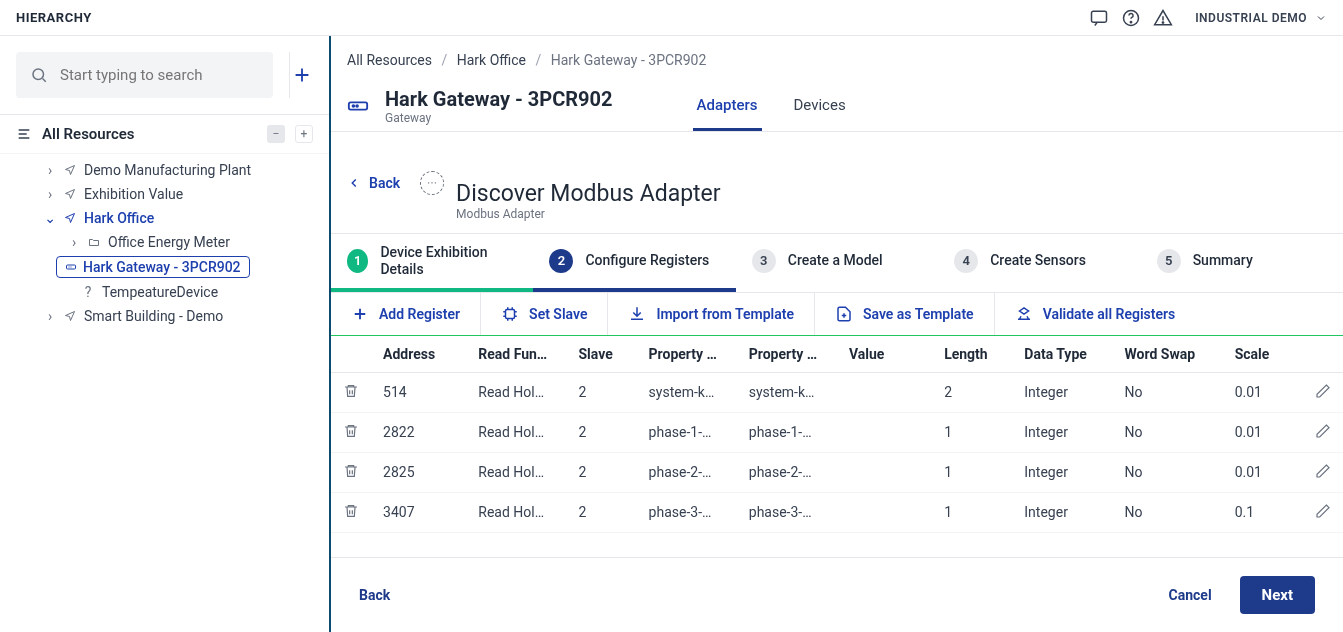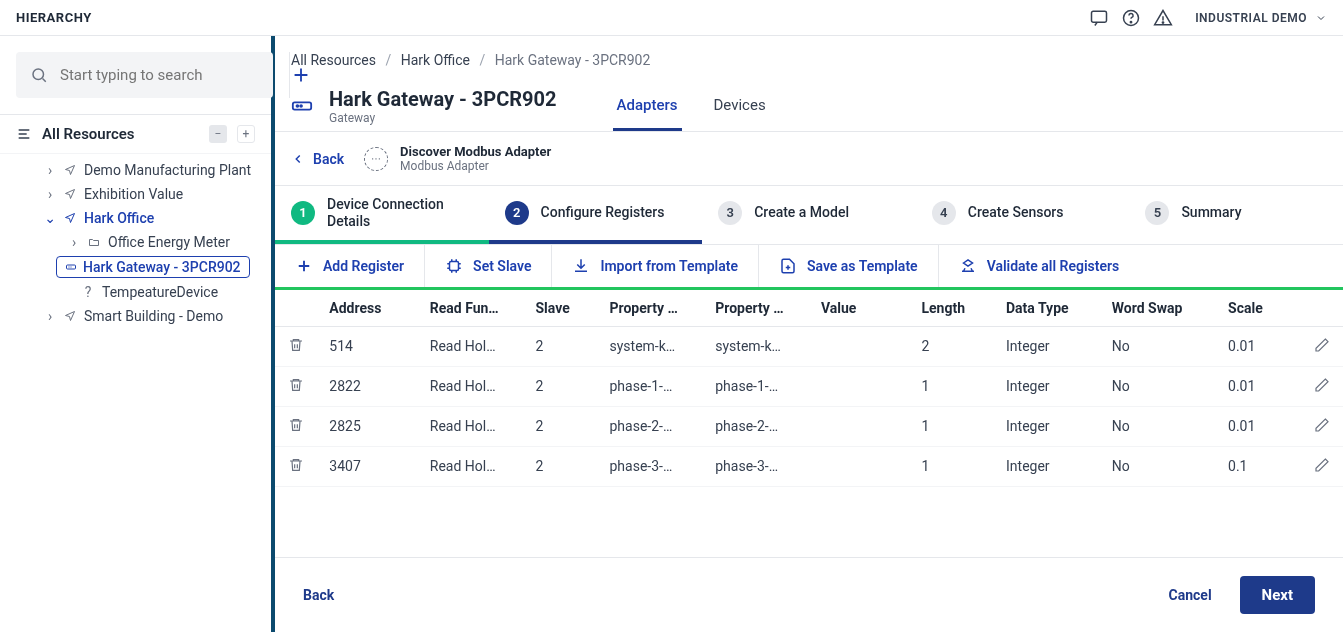--- a/index.html
+++ b/index.html
@@ -5,21 +5,21 @@
 * { box-sizing: border-box; margin: 0; padding: 0; font-family: -apple-system, BlinkMacSystemFont, "Segoe UI", Roboto, Arial, sans-serif; }
 body { width: 1343px; height: 632px; overflow: hidden; background: #fff; color: #1f2937; font-size: 14px; }
 .top-header { height: 36px; display: flex; align-items: center; padding: 0 16px; border-bottom: 1px solid #e5e7eb; }
 .top-header .title { font-weight: 700; font-size: 13px; letter-spacing: 0.5px; color: #1f2937; }
 .top-header .spacer { flex: 1; }
 .top-header .icon-btn { width: 32px; height: 32px; display:flex; align-items:center; justify-content:center; color:#374151; cursor:pointer; }
 .top-header .user-menu { margin-left: 16px; display:flex; align-items:center; gap: 8px; font-size: 12px; font-weight:600; letter-spacing:0.5px; color:#374151; cursor:pointer; }
 
 .main-layout { display:flex; height: calc(632px - 36px); }
 
-.sidebar { width: 275px; border-right: 4px solid #0c4a6e; display:flex; flex-direction:column; }
+.sidebar { width: 331px; border-right: 2px solid #0c4a6e; display:flex; flex-direction:column; }
 .sidebar-search-row { display:flex; align-items:center; padding: 16px 16px 16px 16px; gap: 16px; border-bottom: 1px solid #e5e7eb;}
 .search-box { flex:1; background:#f3f4f6; height: 46px; border-radius:4px; display:flex; align-items:center; padding: 0 14px; gap:12px; color:#6b7280; }
 .search-box input { border:none; background:transparent; outline:none; flex:1; font-size:15px; color:#374151; }
 .add-btn { width:46px; height:46px; display:flex; align-items:center; justify-content:center; color:#1e40af; cursor:pointer; border-left:1px solid #e5e7eb; }
 .tree-header { display:flex; align-items:center; padding: 10px 16px; gap:10px; border-bottom:1px solid #f3f4f6;}
 .tree-header .tree-title { font-weight:600; font-size:15px; }
 .tree-header .spacer { flex:1; }
 .tree-header .small-btn { width:18px; height:18px; background:#e5e7eb; border-radius:3px; display:flex; align-items:center; justify-content:center; font-size:12px; color:#6b7280; cursor:pointer;}
 .tree { padding: 4px 0 0 16px; font-size:14px; }
 .tree-node { display:flex; align-items:center; height:24px; gap:6px; padding-left: 4px; color:#374151; cursor:pointer; white-space:nowrap;}
@@ -36,40 +36,40 @@
 .crumbs a { color:#374151; text-decoration:none; cursor:pointer;}
 .crumbs .sep { color:#9ca3af; margin:0 6px;}
 .crumbs .current { color:#6b7280; }
 
 .page-heading { display:flex; align-items:center; padding: 4px 16px 0; gap:16px; border-bottom:1px solid #e5e7eb; }
 .page-heading .gw-icon { color:#1e40af; }
 .page-heading .titles h1 { font-size:20px; font-weight:700; }
 .page-heading .titles .sub { font-size:12px; color:#6b7280; }
 .tabs { display:flex; margin-left: 40px; gap: 28px; align-self:stretch; }
 .tab { padding: 16px 4px 14px; font-size:15px; cursor:pointer; color:#374151;}
-.tab.active { color:#1e40af; border-bottom:3px solid #1e3a8a; font-weight:500;}
+.tab.active { color:#1e40af; border-bottom:3px solid #1e3a8a; font-weight:500;margin-left:24px;}
 
 .subhead { display:flex; align-items:center; padding: 12px 16px; gap:20px; border-bottom:1px solid #e5e7eb; }
 .back-link { display:flex; align-items:center; gap:8px; color:#1e40af; font-weight:600; cursor:pointer; font-size:14px;}
 .adapter-title { display:flex; align-items:center; gap:12px; }
 .adapter-title .dashed-circle { width:24px; height:24px; border:1.5px dashed #6b7280; border-radius:50%; display:flex; align-items:center; justify-content:center; font-size:10px; color:#6b7280;}
-.adapter-title .titles h2 { font-size:13px; font-weight:700;}
+.adapter-title .titles h2 { font-size:23px; font-weight:400;margin-top:36px;}
 .adapter-title .titles .sub { font-size:12px; color:#6b7280;}
 
 .stepper { display:flex; border-bottom:1px solid #e5e7eb; }
 .step { flex:1; display:flex; align-items:center; gap:12px; padding: 10px 16px; border-bottom:4px solid transparent; position:relative;}
 .step .num { width:24px; height:24px; border-radius:50%; display:flex; align-items:center; justify-content:center; font-size:13px; font-weight:600; }
 .step.completed { border-bottom-color:#10b981;}
 .step.completed .num { background:#10b981; color:#fff;}
 .step.active { border-bottom-color:#1e3a8a;}
 .step.active .num { background:#1e3a8a; color:#fff;}
 .step.upcoming .num { background:#e5e7eb; color:#374151;}
 .step .label { font-size:14px; font-weight:500; color:#1f2937; line-height:1.2; max-width:140px;}
 
-.toolbar { display:flex; border-bottom:3px solid #22c55e; }
+.toolbar { display:flex; border-bottom:1px solid #22c55e; }
 .tool-btn { display:flex; align-items:center; gap:10px; padding: 12px 20px; color:#1e40af; font-weight:600; font-size:14px; cursor:pointer; border-right:1px solid #e5e7eb;}
 .tool-btn .ticon { display:inline-flex; }
 
 .table-wrap { flex:1; overflow:auto; }
 table { width:100%; border-collapse:collapse; font-size:14px; }
 thead th { text-align:left; font-weight:700; padding: 10px 12px; border-bottom:1px solid #e5e7eb; color:#1f2937; white-space:nowrap; overflow:hidden; text-overflow:ellipsis;}
 tbody td { padding: 10px 12px; border-bottom:1px solid #f3f4f6; color:#374151; white-space:nowrap; overflow:hidden; text-overflow:ellipsis;}
 .col-action { width:40px; text-align:center; }
 .row-icon-btn { color:#6b7280; cursor:pointer; display:inline-flex; }
 
@@ -243,21 +243,21 @@
         <div class="titles">
           <h2>Discover Modbus Adapter</h2>
           <div class="sub">Modbus Adapter</div>
         </div>
       </div>
     </div>
 
     <div class="stepper">
       <div class="step completed">
         <span class="num">1</span>
-        <span class="label">Device Connection Details</span>
+        <span class="label">Device Exhibition Details</span>
       </div>
       <div class="step active">
         <span class="num">2</span>
         <span class="label">Configure Registers</span>
       </div>
       <div class="step upcoming">
         <span class="num">3</span>
         <span class="label">Create a Model</span>
       </div>
       <div class="step upcoming">

